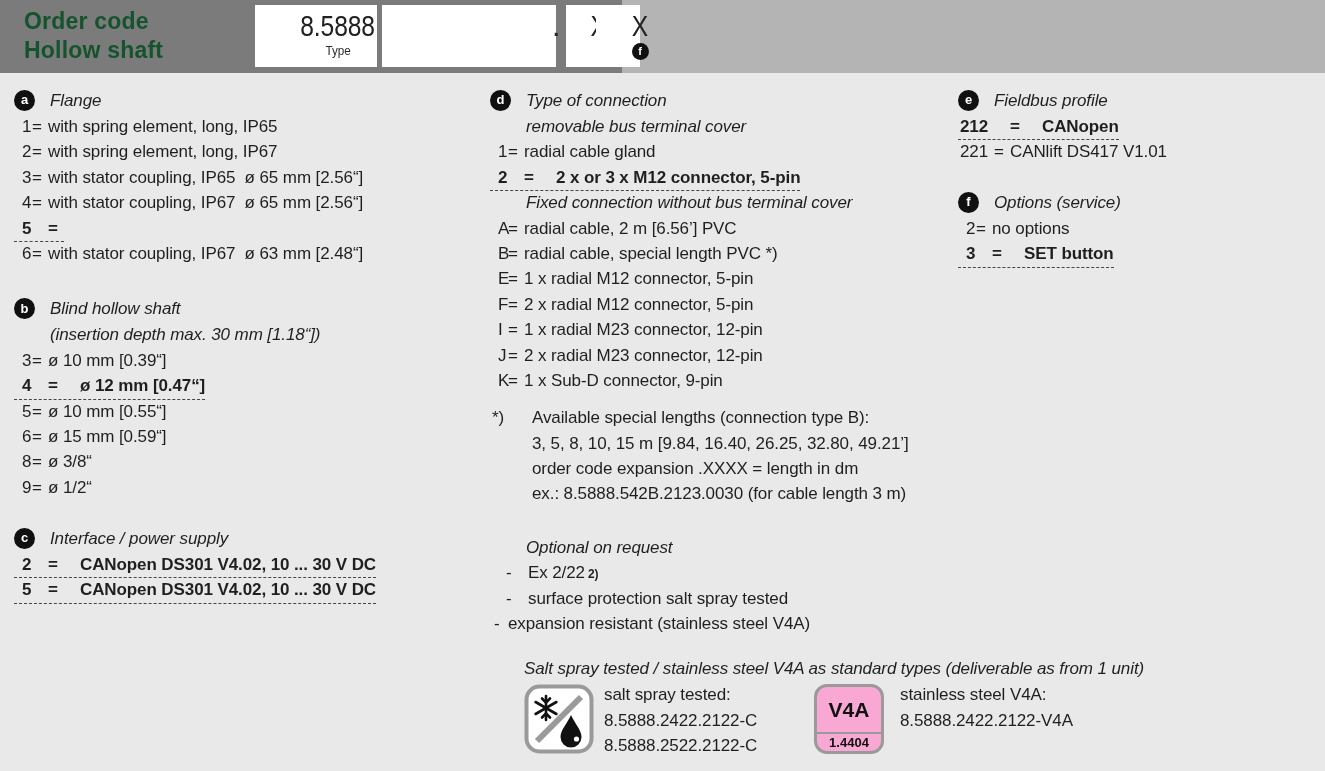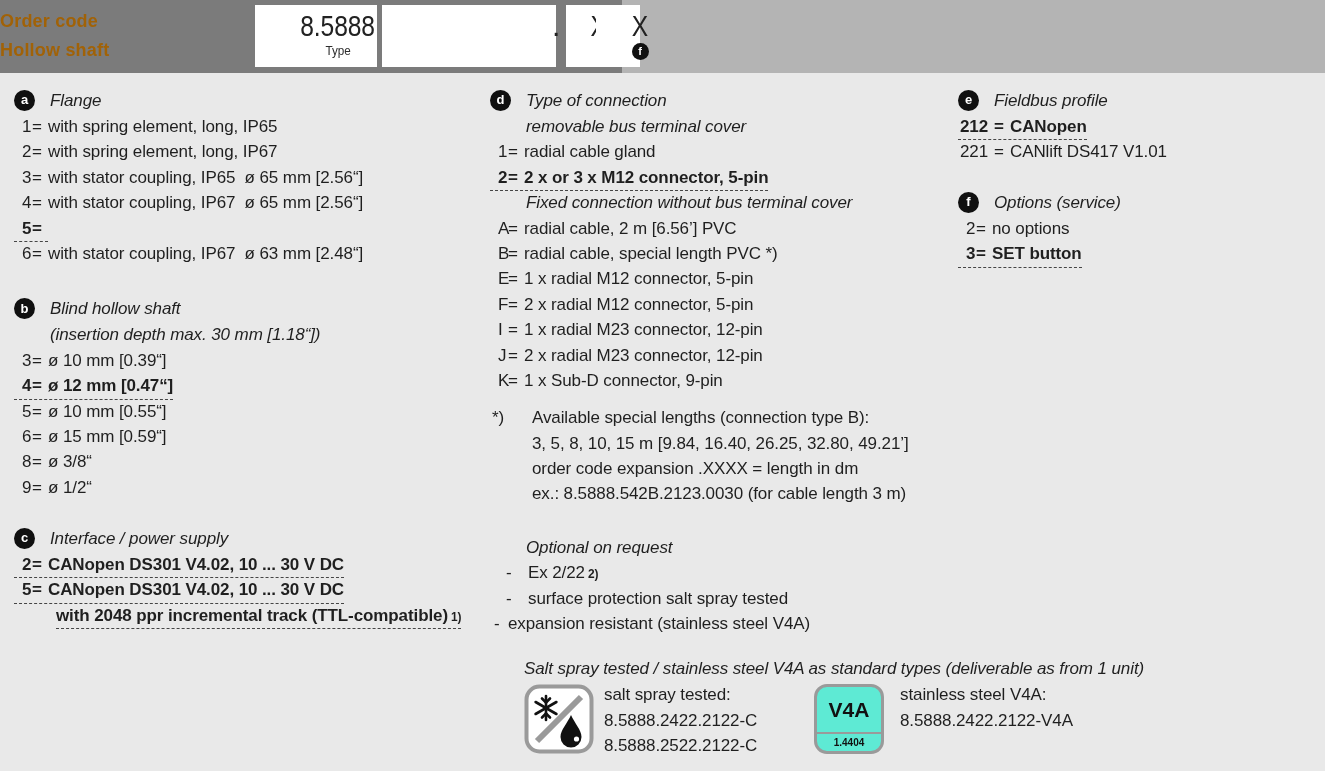--- a/index.html
+++ b/index.html
@@ -10,21 +10,21 @@
     font-family:"Liberation Sans","DejaVu Sans",sans-serif;
     color:#1f1f1f;
     font-size:17px;
     overflow:hidden;
     letter-spacing:-0.1px;
   }
 
   
   .topbar { position:absolute; left:0; top:0; width:622px; height:73px; background:#7b7b7b; }
   .topbar-right { position:absolute; left:622px; top:0; width:703px; height:73px; background:#b4b4b4; }
-  .topbar-title { position:absolute; left:0; top:7px; color:#a16207; font-weight:bold; font-size:18px; line-height:29px; letter-spacing:0.2px; }
+  .topbar-title { position:absolute; left:24px; top:7px; color:#14532d; font-weight:bold; font-size:23px; line-height:29px; letter-spacing:0.2px; }
 
   .codebox { position:absolute; top:5px; height:62px; background:#ffffff;
              display:flex; flex-direction:column; align-items:center; justify-content:flex-start;padding-left:44px; }
   .bigrow { height:38px; display:flex; align-items:flex-end; justify-content:center;
             font-size:30px; line-height:34px; color:#222; }
   .cond { display:inline-block; transform:scaleX(0.82); transform-origin:center bottom; white-space:nowrap; }
   .subrow { height:22px; display:flex; align-items:flex-start; justify-content:center; }
   .type-label { font-size:13px; color:#2d2d2d; letter-spacing:0; transform:scaleX(0.9); }
 
   .box-type { left:255px; width:122px; }
@@ -50,21 +50,21 @@
   .sec-header { display:flex; align-items:flex-start; height:26px; }
   .seccirc { width:21px; height:21px; border-radius:50%; background:#101010; color:#fff;
              font-size:13px; font-weight:bold; display:inline-flex; align-items:center;
              justify-content:center; margin-top:2px; flex:0 0 auto; letter-spacing:0; padding-bottom:1px; }
   .sec-title { font-style:italic; margin-left:15px; white-space:nowrap; }
   .sub-title { font-style:italic; padding-left:36px; height:25.4px; white-space:nowrap; }
 
   .row { height:25.4px; white-space:nowrap; }
   .rowline { display:inline-flex; align-items:baseline; }
   .hl { font-weight:bold; }
-  .hl .rowline, .dashed { border-bottom:1.6px dashed #454545; }
+  .hl .rowline, .dashed { border-bottom:1.6px dashed #454545;gap:16px; }
   .code { display:inline-block; width:18px; padding-left:8px; flex:0 0 auto; }
   .code-w { display:inline-block; width:36px; padding-left:2px; flex:0 0 auto; }
   .eq { display:inline-block; width:16px; flex:0 0 auto; }
   sup.fn { font-size:70%; font-weight:bold; vertical-align:super; margin-left:3px; line-height:0; }
 
   .indent-txt { padding-left:42px; height:25.4px; white-space:nowrap; }
   .gap30 { margin-top:30px; } .gap26 { margin-top:26px; }
   .gap12 { margin-top:12px; } .gap28 { margin-top:28px; } .gap20 { margin-top:20px; }
   .gap25 { margin-top:25px; }
 
@@ -77,26 +77,26 @@
   .optrow { height:25.4px; white-space:nowrap; display:flex; align-items:baseline; }
   .opt-ind1 { padding-left:16px; } .opt-ind1 .dash { width:22px; }
   .opt-ind2 { padding-left:4px; }  .opt-ind2 .dash { width:14px; }
   .dash { display:inline-block; flex:0 0 auto; }
 
   
   .std-head { font-style:italic; padding-left:34px; height:26px; white-space:nowrap;text-align:center; }
   .std-row { position:relative; height:80px; }
   .std-icon { position:absolute; top:2px; width:70px; height:70px; }
   .icon-salt { left:34px; }
-  .icon-v4a { left:324px; border:3px solid #9a9a9a; border-radius:13px; background:#5eead4;
+  .icon-v4a { left:324px; border:3px solid #9a9a9a; border-radius:13px; background:#f9a8d4;
               display:flex; flex-direction:column; }
   .v4a-top { flex:1; display:flex; align-items:center; justify-content:center;
              font-weight:bold; font-size:21px; letter-spacing:0; color:#111; }
   .v4a-bottom { height:19px; border-top:2.5px solid #9a9a9a; display:flex; align-items:center;
-                justify-content:center; font-weight:bold; font-size:10px; letter-spacing:0; color:#111; }
+                justify-content:center; font-weight:bold; font-size:13px; letter-spacing:0; color:#111; }
   .std-text { position:absolute; top:0; line-height:25.4px; white-space:nowrap; }
   .salt-text { left:114px; } .v4a-text { left:410px; }
 </style>
 </head>
 <body>
 
 <div class="topbar"></div>
 <div class="topbar-right"></div>
 <div class="topbar-title">
   <div>Order code</div>
@@ -251,24 +251,20 @@
   <div class="row hl"><span class="rowline">
         <span class="code">2</span>
         <span class="eq">=</span>
         <span>CANopen DS301 V4.02, 10 ... 30 V DC</span>
       </span></div>
   <div class="row hl"><span class="rowline">
         <span class="code">5</span>
         <span class="eq">=</span>
         <span>CANopen DS301 V4.02, 10 ... 30 V DC</span>
       </span></div>
-  <div class="row hl"><span class="indent-txt"><span class="rowline">
-          <span>with 2048 ppr incremental track (TTL-compatible)</span>
-          <sup class="fn">1)</sup>
-        </span></span></div>
 
 </div>
 
 <div class="col col2">
 
   <div class="sec-header">
     <span class="seccirc">d</span>
     <span class="sec-title">Type of connection</span>
   </div>
   <div class="sub-title">removable bus terminal cover</div>

